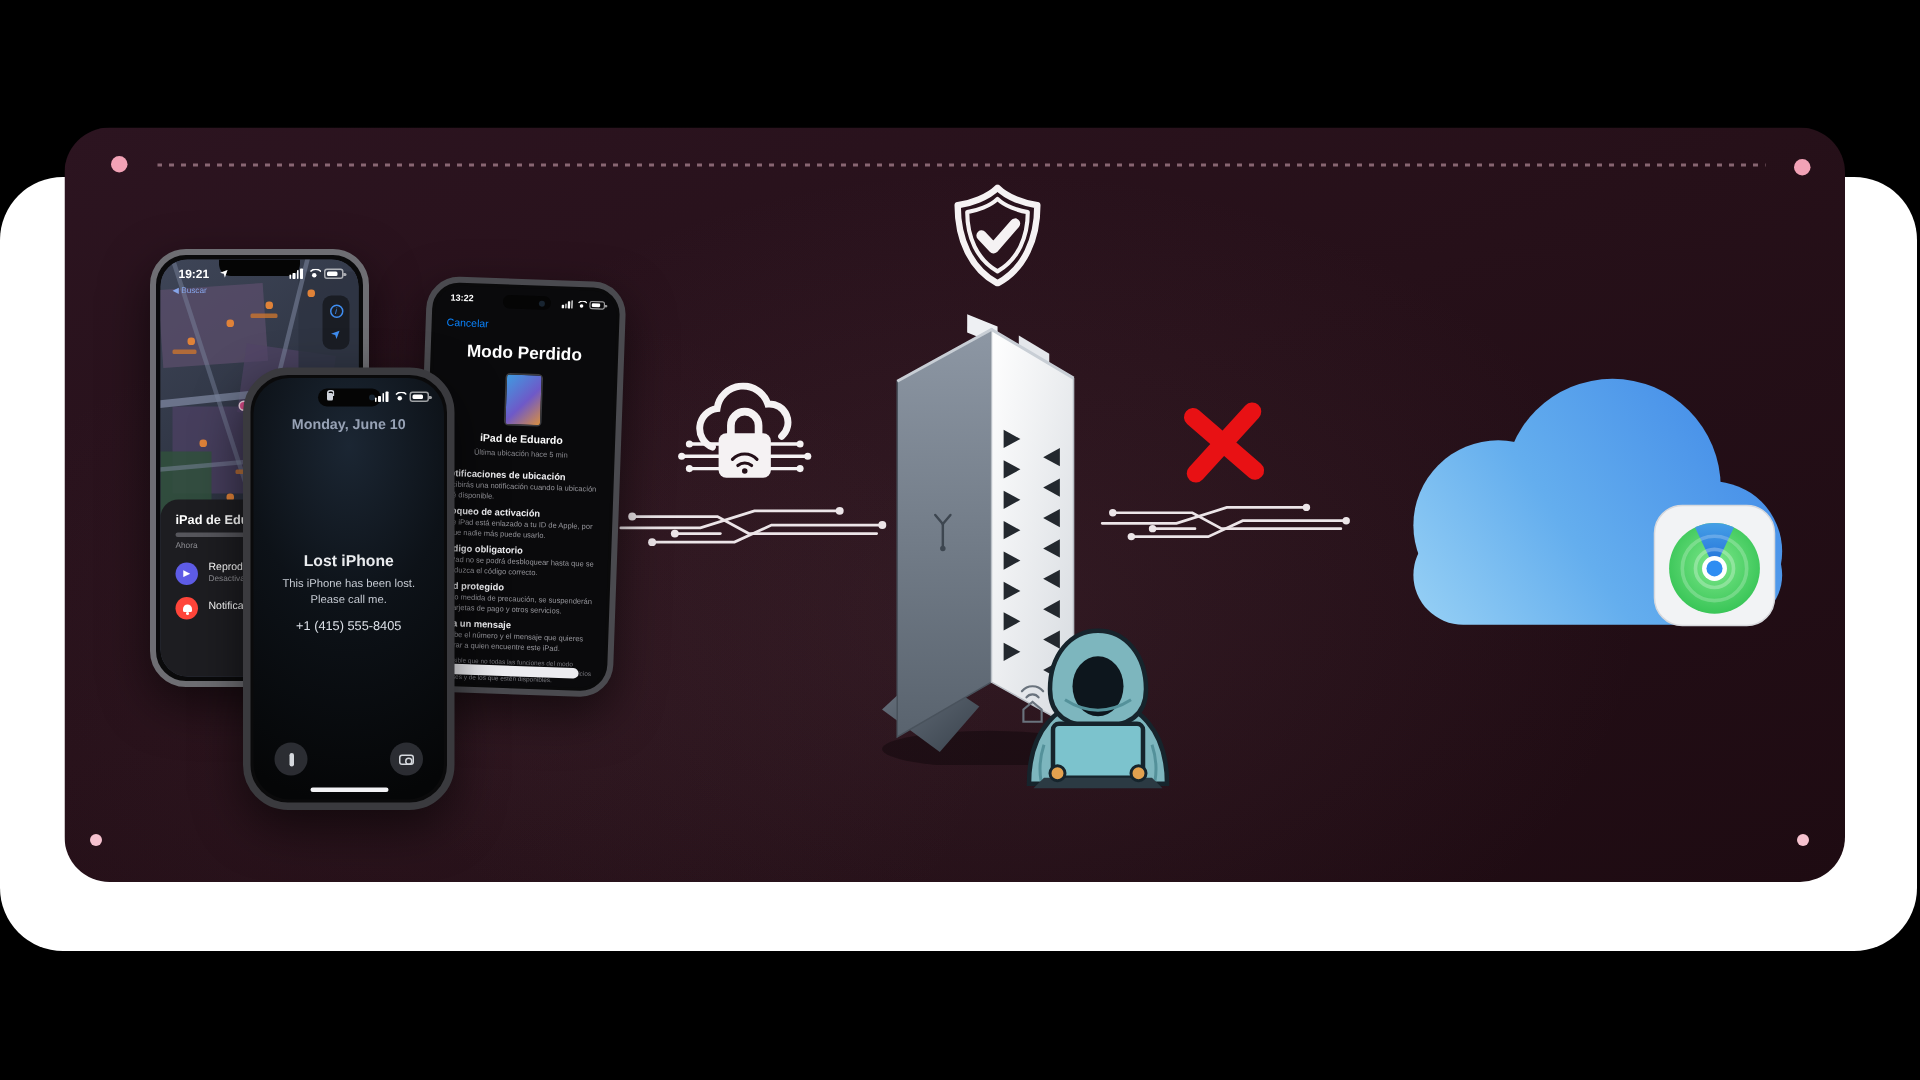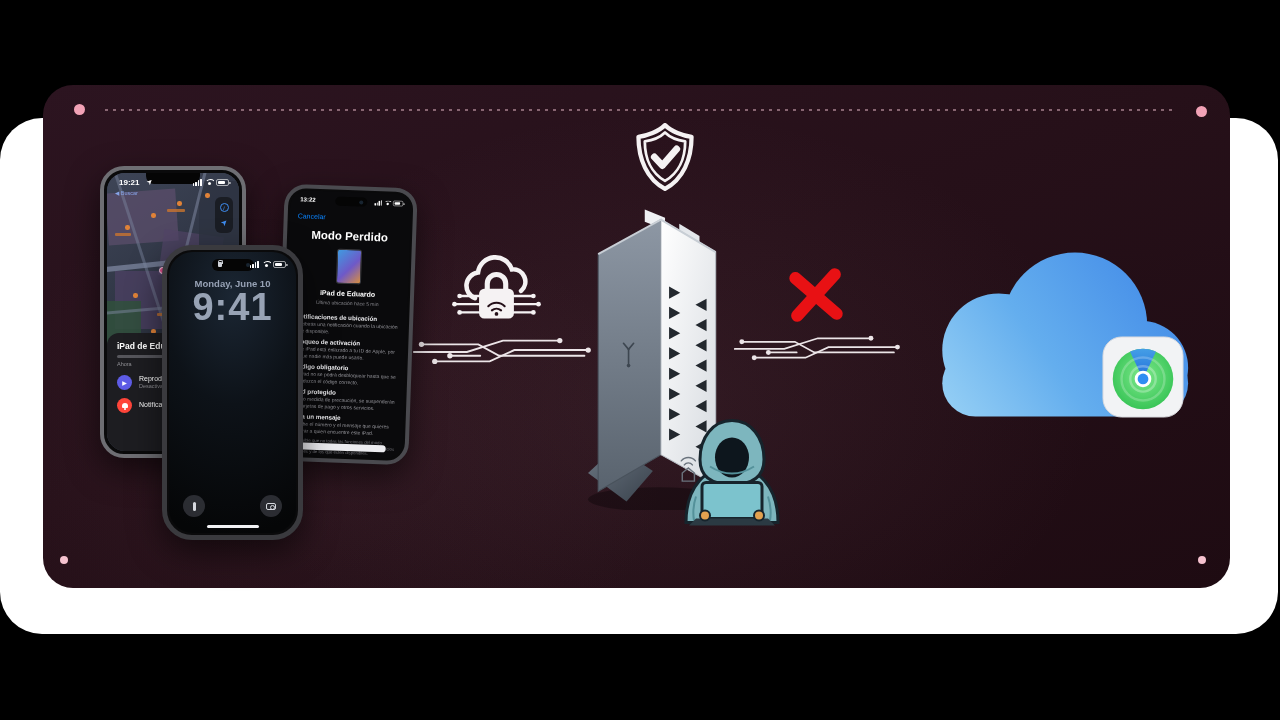--- a/index.html
+++ b/index.html
@@ -243,21 +243,25 @@
         <span class="sig">
             <i></i>
             <i></i>
             <i></i>
             <i></i>
           </span>
         <span class="wifi"></span>
         <span class="batt"></span>
       </div>
       <div class="date">Monday, June 10</div>
-      <div class="clock">9:41</div>
+      <div class="msg">
+        <div class="t">Lost iPhone</div>
+        <div class="b">This iPhone has been lost. Please call me.</div>
+        <div class="n">+1 (415) 555-8405</div>
+      </div>
       <div class="qbtn" style="left:14px;">
           <span class="flash"></span>
         </div>
       <div class="qbtn" style="right:14px;">
           <span class="cam"></span>
         </div>
       <div class="homebar"></div>
     </div>
   </div>
 

